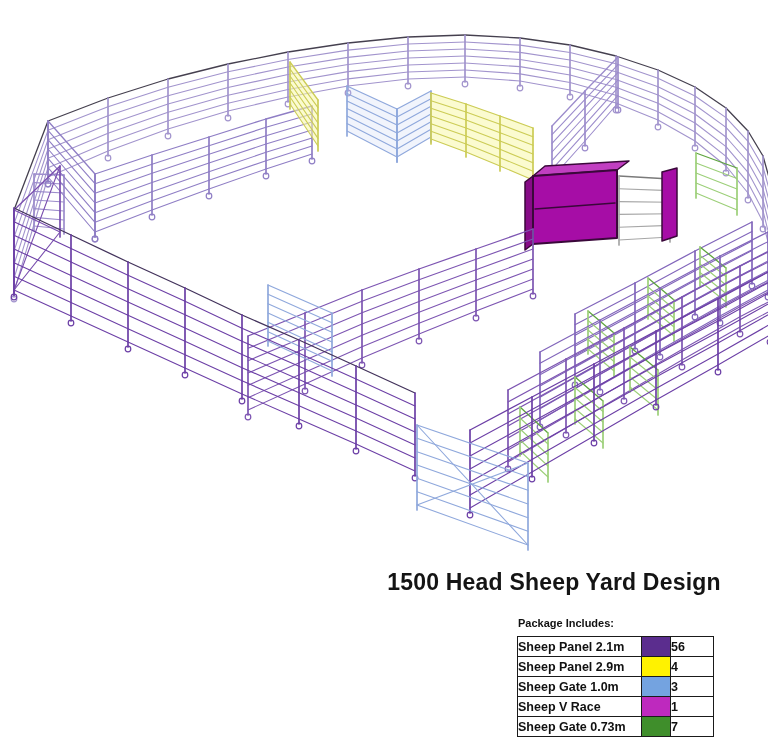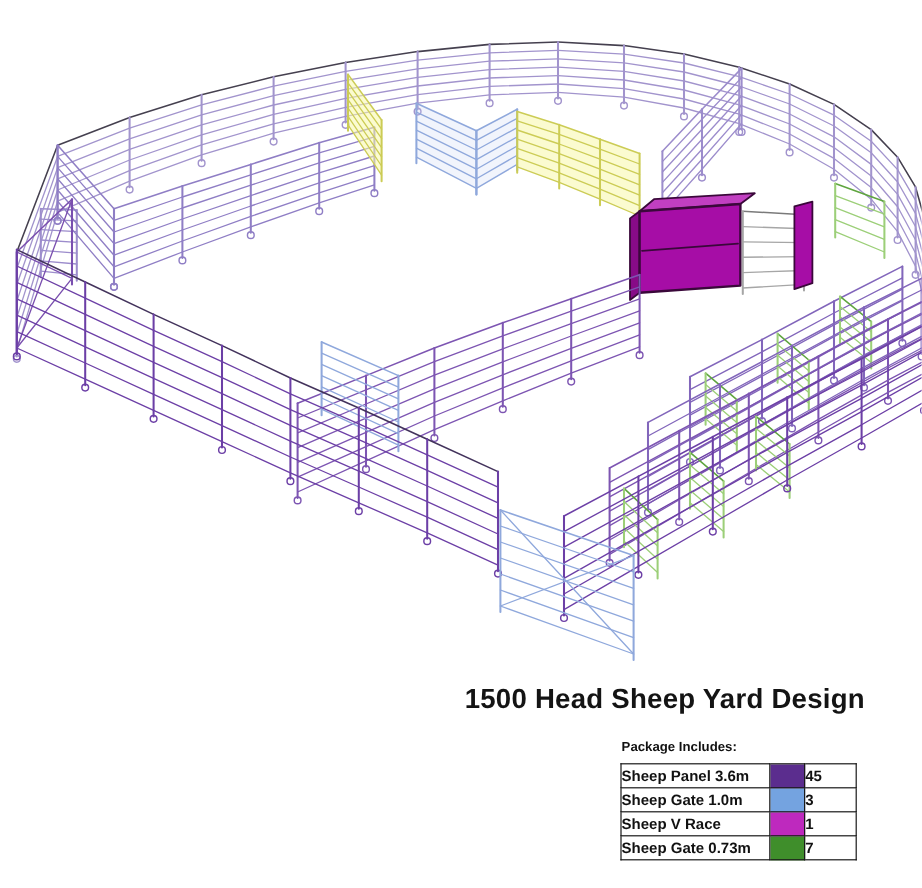--- a/index.html
+++ b/index.html
@@ -741,23 +741,28 @@
       </g>
     </svg>
 
   <div class="title">1500 Head Sheep Yard Design</div>
 
   <div class="pkg-label">Package Includes:</div>
 
   <table class="legend">
     <tbody id="legend-body">
         <tr>
-          <td class="lbl">Sheep Panel 3.6m</td>
+          <td class="lbl">Sheep Panel 2.1m</td>
           <td class="swatch" style="background: rgb(91, 45, 142);"></td>
-          <td class="qty">45</td>
+          <td class="qty">56</td>
+        </tr>
+        <tr>
+          <td class="lbl">Sheep Panel 2.9m</td>
+          <td class="swatch" style="background: rgb(255, 242, 0);"></td>
+          <td class="qty">4</td>
         </tr>
         <tr>
           <td class="lbl">Sheep Gate 1.0m</td>
           <td class="swatch" style="background: rgb(116, 163, 224);"></td>
           <td class="qty">3</td>
         </tr>
         <tr>
           <td class="lbl">Sheep V Race</td>
           <td class="swatch" style="background: rgb(190, 41, 190);"></td>
           <td class="qty">1</td>

